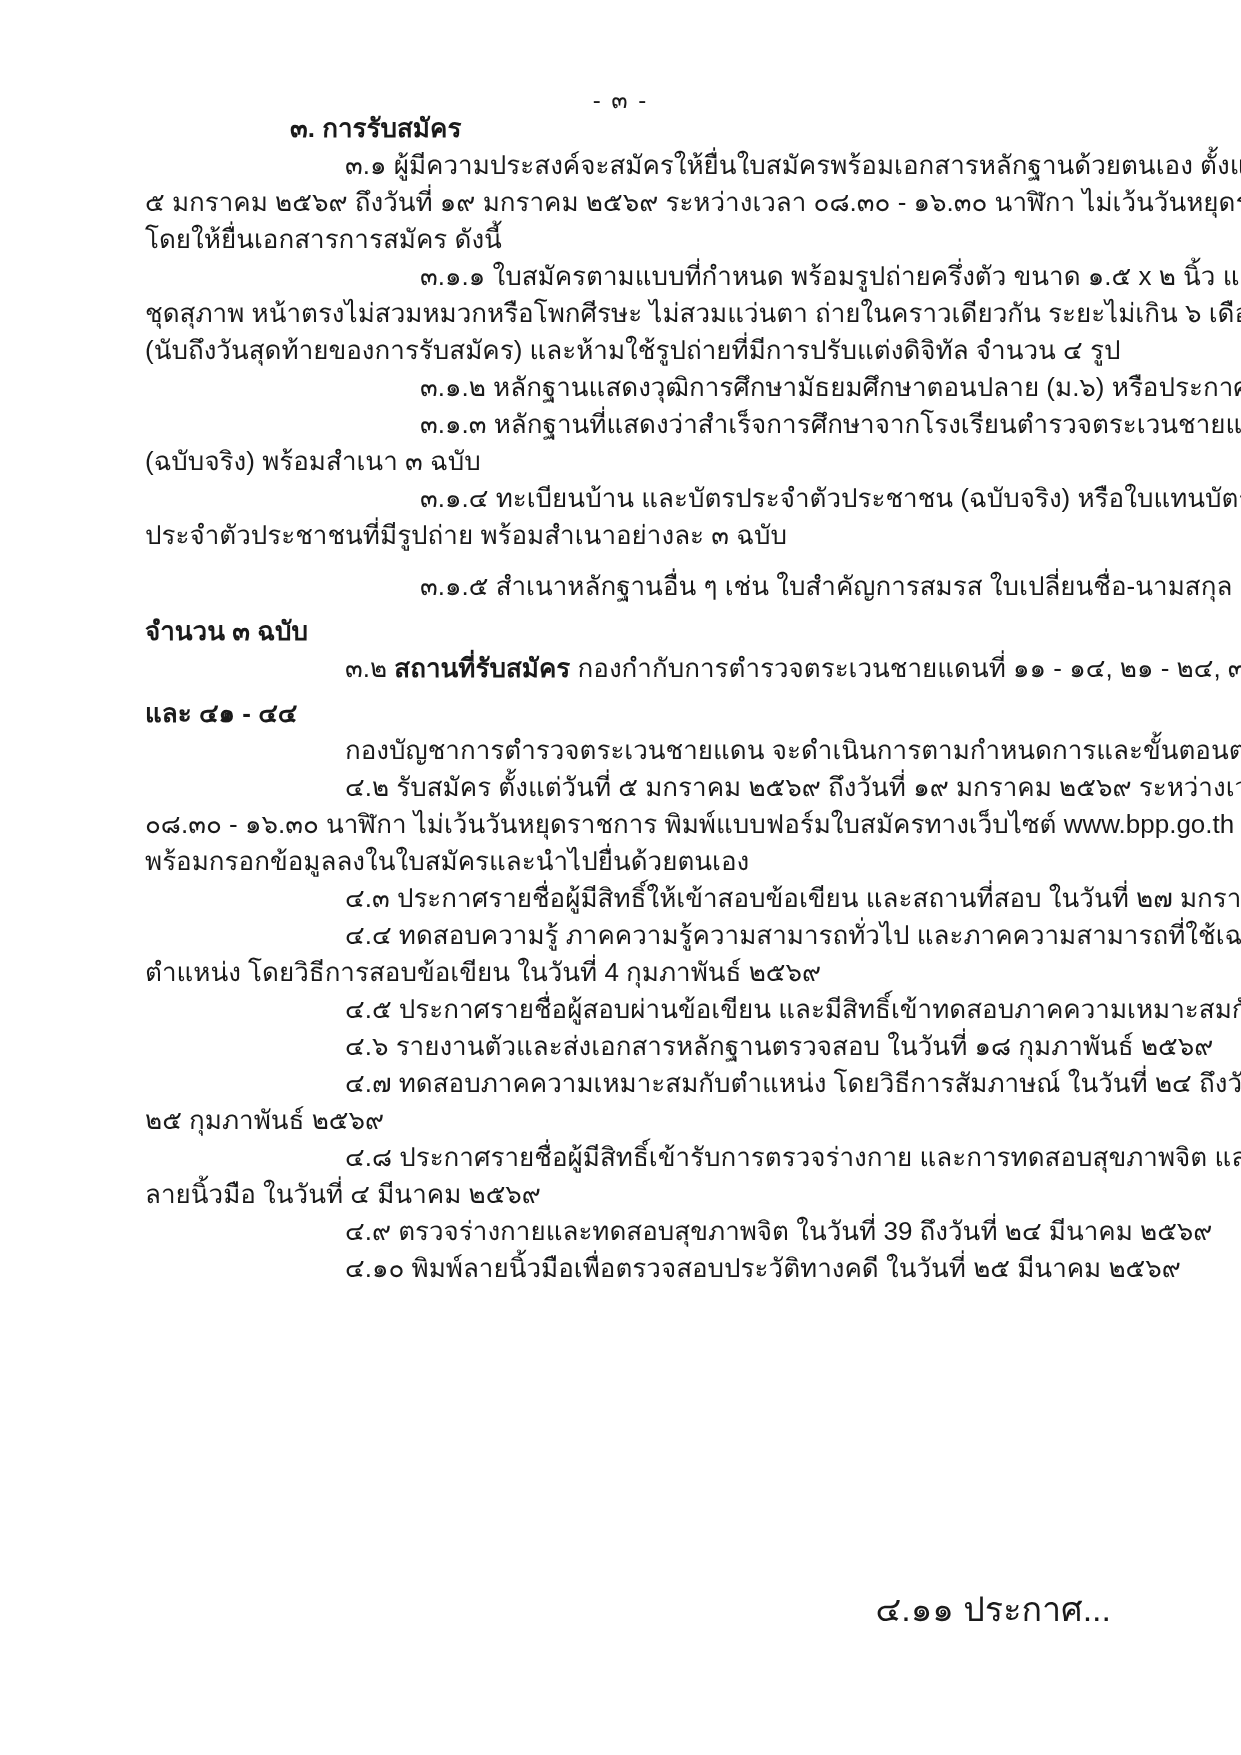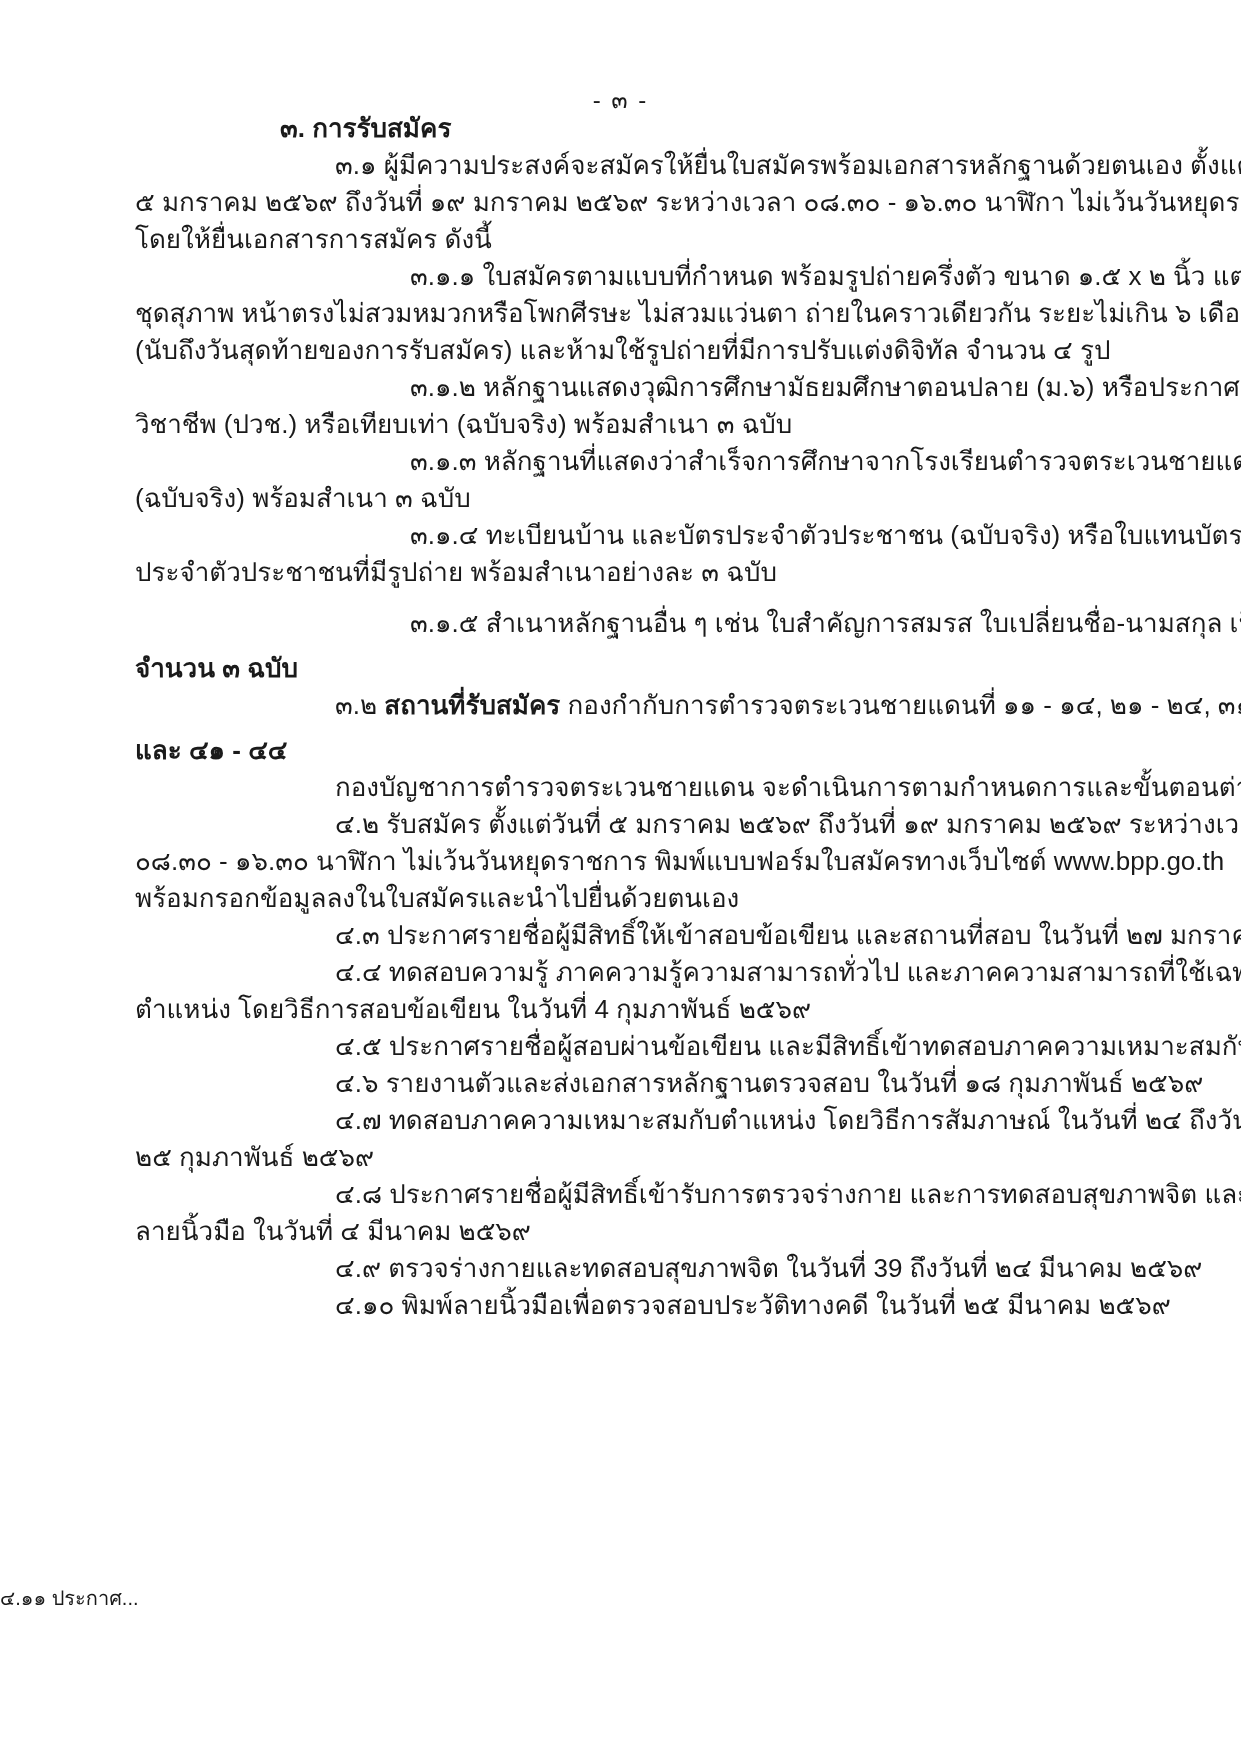--- a/index.html
+++ b/index.html
@@ -21,58 +21,58 @@
     top: 80px;
     left: 0;
     width: 100%;
     text-align: center;
     font-size: 24px;
     letter-spacing: 2px;
   }
   .doc-body {
     position: absolute;
     top: 110px;
-    left: 135px;
+    left: 145px;
     right: 90px;
     font-size: 26px;
   }
   .line {
     line-height: 37px;
     white-space: nowrap;
   }
   .line.h   { padding-left: 145px; }
   .line.l1  { padding-left: 200px; }
   .line.l2  { padding-left: 275px; }
   .line.gap-sm { margin-top: 8px; font-weight: bold; }
   .line.gap-lg { margin-top: 14px; }
   .bold { font-weight: bold; }
   .footer-continuation {
     position: absolute;
     top: 1582px;
     left: 0;
     right: 130px;
-    font-size: 20px;
+    text-align: right;
+    font-size: 34px;
   }
 </style>
 </head>
 <body>
 
 <div class="page">
   <div class="page-number">- ๓ -</div>
 
   <div class="doc-body">
       <div class="line h"><span class="bold">๓. การรับสมัคร</span></div>
       <div class="line l1"><span class="">๓.๑ ผู้มีความประสงค์จะสมัครให้ยื่นใบสมัครพร้อมเอกสารหลักฐานด้วยตนเอง ตั้งแต่วันที่</span></div>
       <div class="line flush"><span class="">๕ มกราคม ๒๕๖๙ ถึงวันที่ ๑๙ มกราคม ๒๕๖๙ ระหว่างเวลา ๐๘.๓๐ - ๑๖.๓๐ นาฬิกา ไม่เว้นวันหยุดราชการ</span></div>
       <div class="line flush"><span class="">โดยให้ยื่นเอกสารการสมัคร ดังนี้</span></div>
       <div class="line l2"><span class="">๓.๑.๑ ใบสมัครตามแบบที่กำหนด พร้อมรูปถ่ายครึ่งตัว ขนาด ๑.๕ x ๒ นิ้ว แต่งกาย</span></div>
       <div class="line flush"><span class="">ชุดสุภาพ หน้าตรงไม่สวมหมวกหรือโพกศีรษะ ไม่สวมแว่นตา ถ่ายในคราวเดียวกัน ระยะไม่เกิน ๖ เดือน</span></div>
       <div class="line flush"><span class="">(นับถึงวันสุดท้ายของการรับสมัคร) และห้ามใช้รูปถ่ายที่มีการปรับแต่งดิจิทัล จำนวน ๔ รูป</span></div>
       <div class="line l2"><span class="">๓.๑.๒ หลักฐานแสดงวุฒิการศึกษามัธยมศึกษาตอนปลาย (ม.๖) หรือประกาศนียบัตร</span></div>
-      <div class="line flush"><span class="">วิชาชีพ (ปวช.) หรือเทียบเท่า (ฉบับจริง) พร้อมสำเนา ๓ ฉบับ</span></div>
       <div class="line l2"><span class="">๓.๑.๓ หลักฐานที่แสดงว่าสำเร็จการศึกษาจากโรงเรียนตำรวจตระเวนชายแดน</span></div>
       <div class="line flush"><span class="">(ฉบับจริง) พร้อมสำเนา ๓ ฉบับ</span></div>
       <div class="line l2"><span class="">๓.๑.๔ ทะเบียนบ้าน และบัตรประจำตัวประชาชน (ฉบับจริง) หรือใบแทนบัตร</span></div>
       <div class="line flush"><span class="">ประจำตัวประชาชนที่มีรูปถ่าย พร้อมสำเนาอย่างละ ๓ ฉบับ</span></div>
       <div class="line l2 gap-lg"><span class="">๓.๑.๕ สำเนาหลักฐานอื่น ๆ เช่น ใบสำคัญการสมรส ใบเปลี่ยนชื่อ-นามสกุล เป็นต้น</span></div>
       <div class="line flush gap-sm"><span class="">จำนวน ๓ ฉบับ</span></div>
       <div class="line l1"><span class="">๓.๒ </span><span class="bold">สถานที่รับสมัคร</span><span class=""> กองกำกับการตำรวจตระเวนชายแดนที่ ๑๑ - ๑๔, ๒๑ - ๒๔, ๓๑ - ๓๔</span></div>
       <div class="line flush gap-sm"><span class="">และ ๔๑ - ๔๔</span></div>
       <div class="line l1"><span class="">กองบัญชาการตำรวจตระเวนชายแดน จะดำเนินการตามกำหนดการและขั้นตอนต่าง ๆ ดังนี้</span></div>
       <div class="line l1"><span class="">๔.๒ รับสมัคร ตั้งแต่วันที่ ๕ มกราคม ๒๕๖๙ ถึงวันที่ ๑๙ มกราคม ๒๕๖๙ ระหว่างเวลา</span></div>

